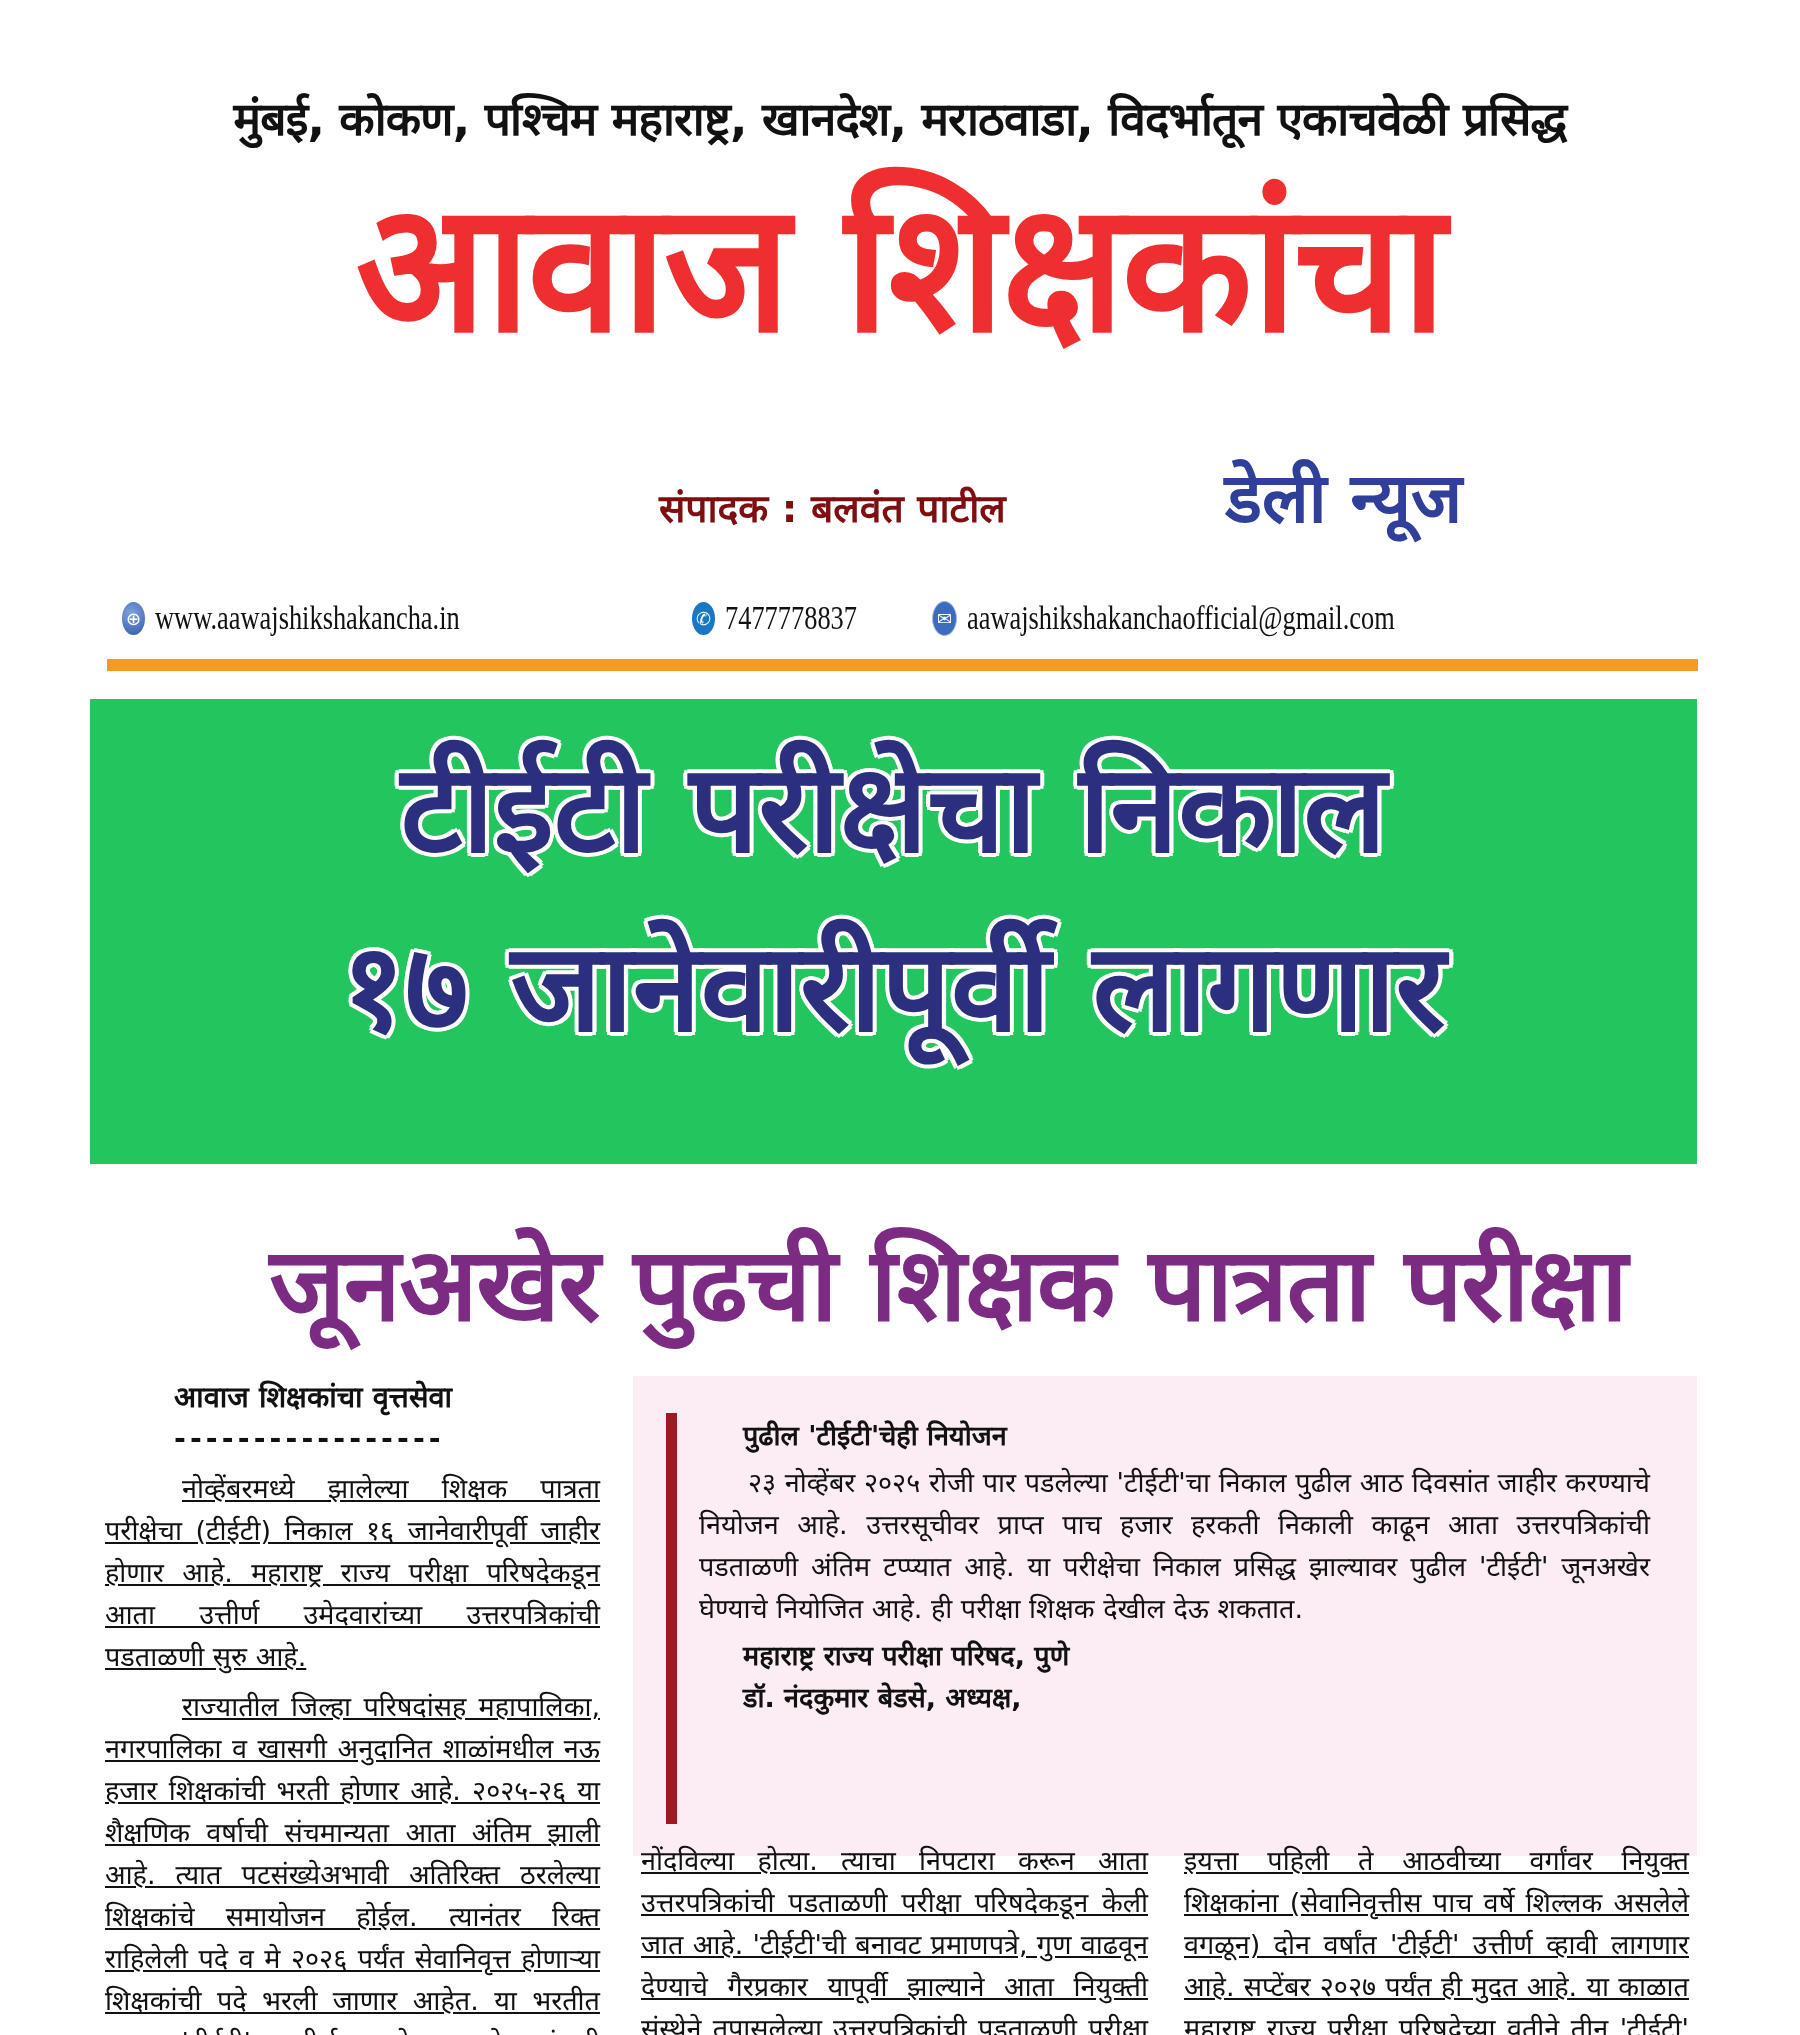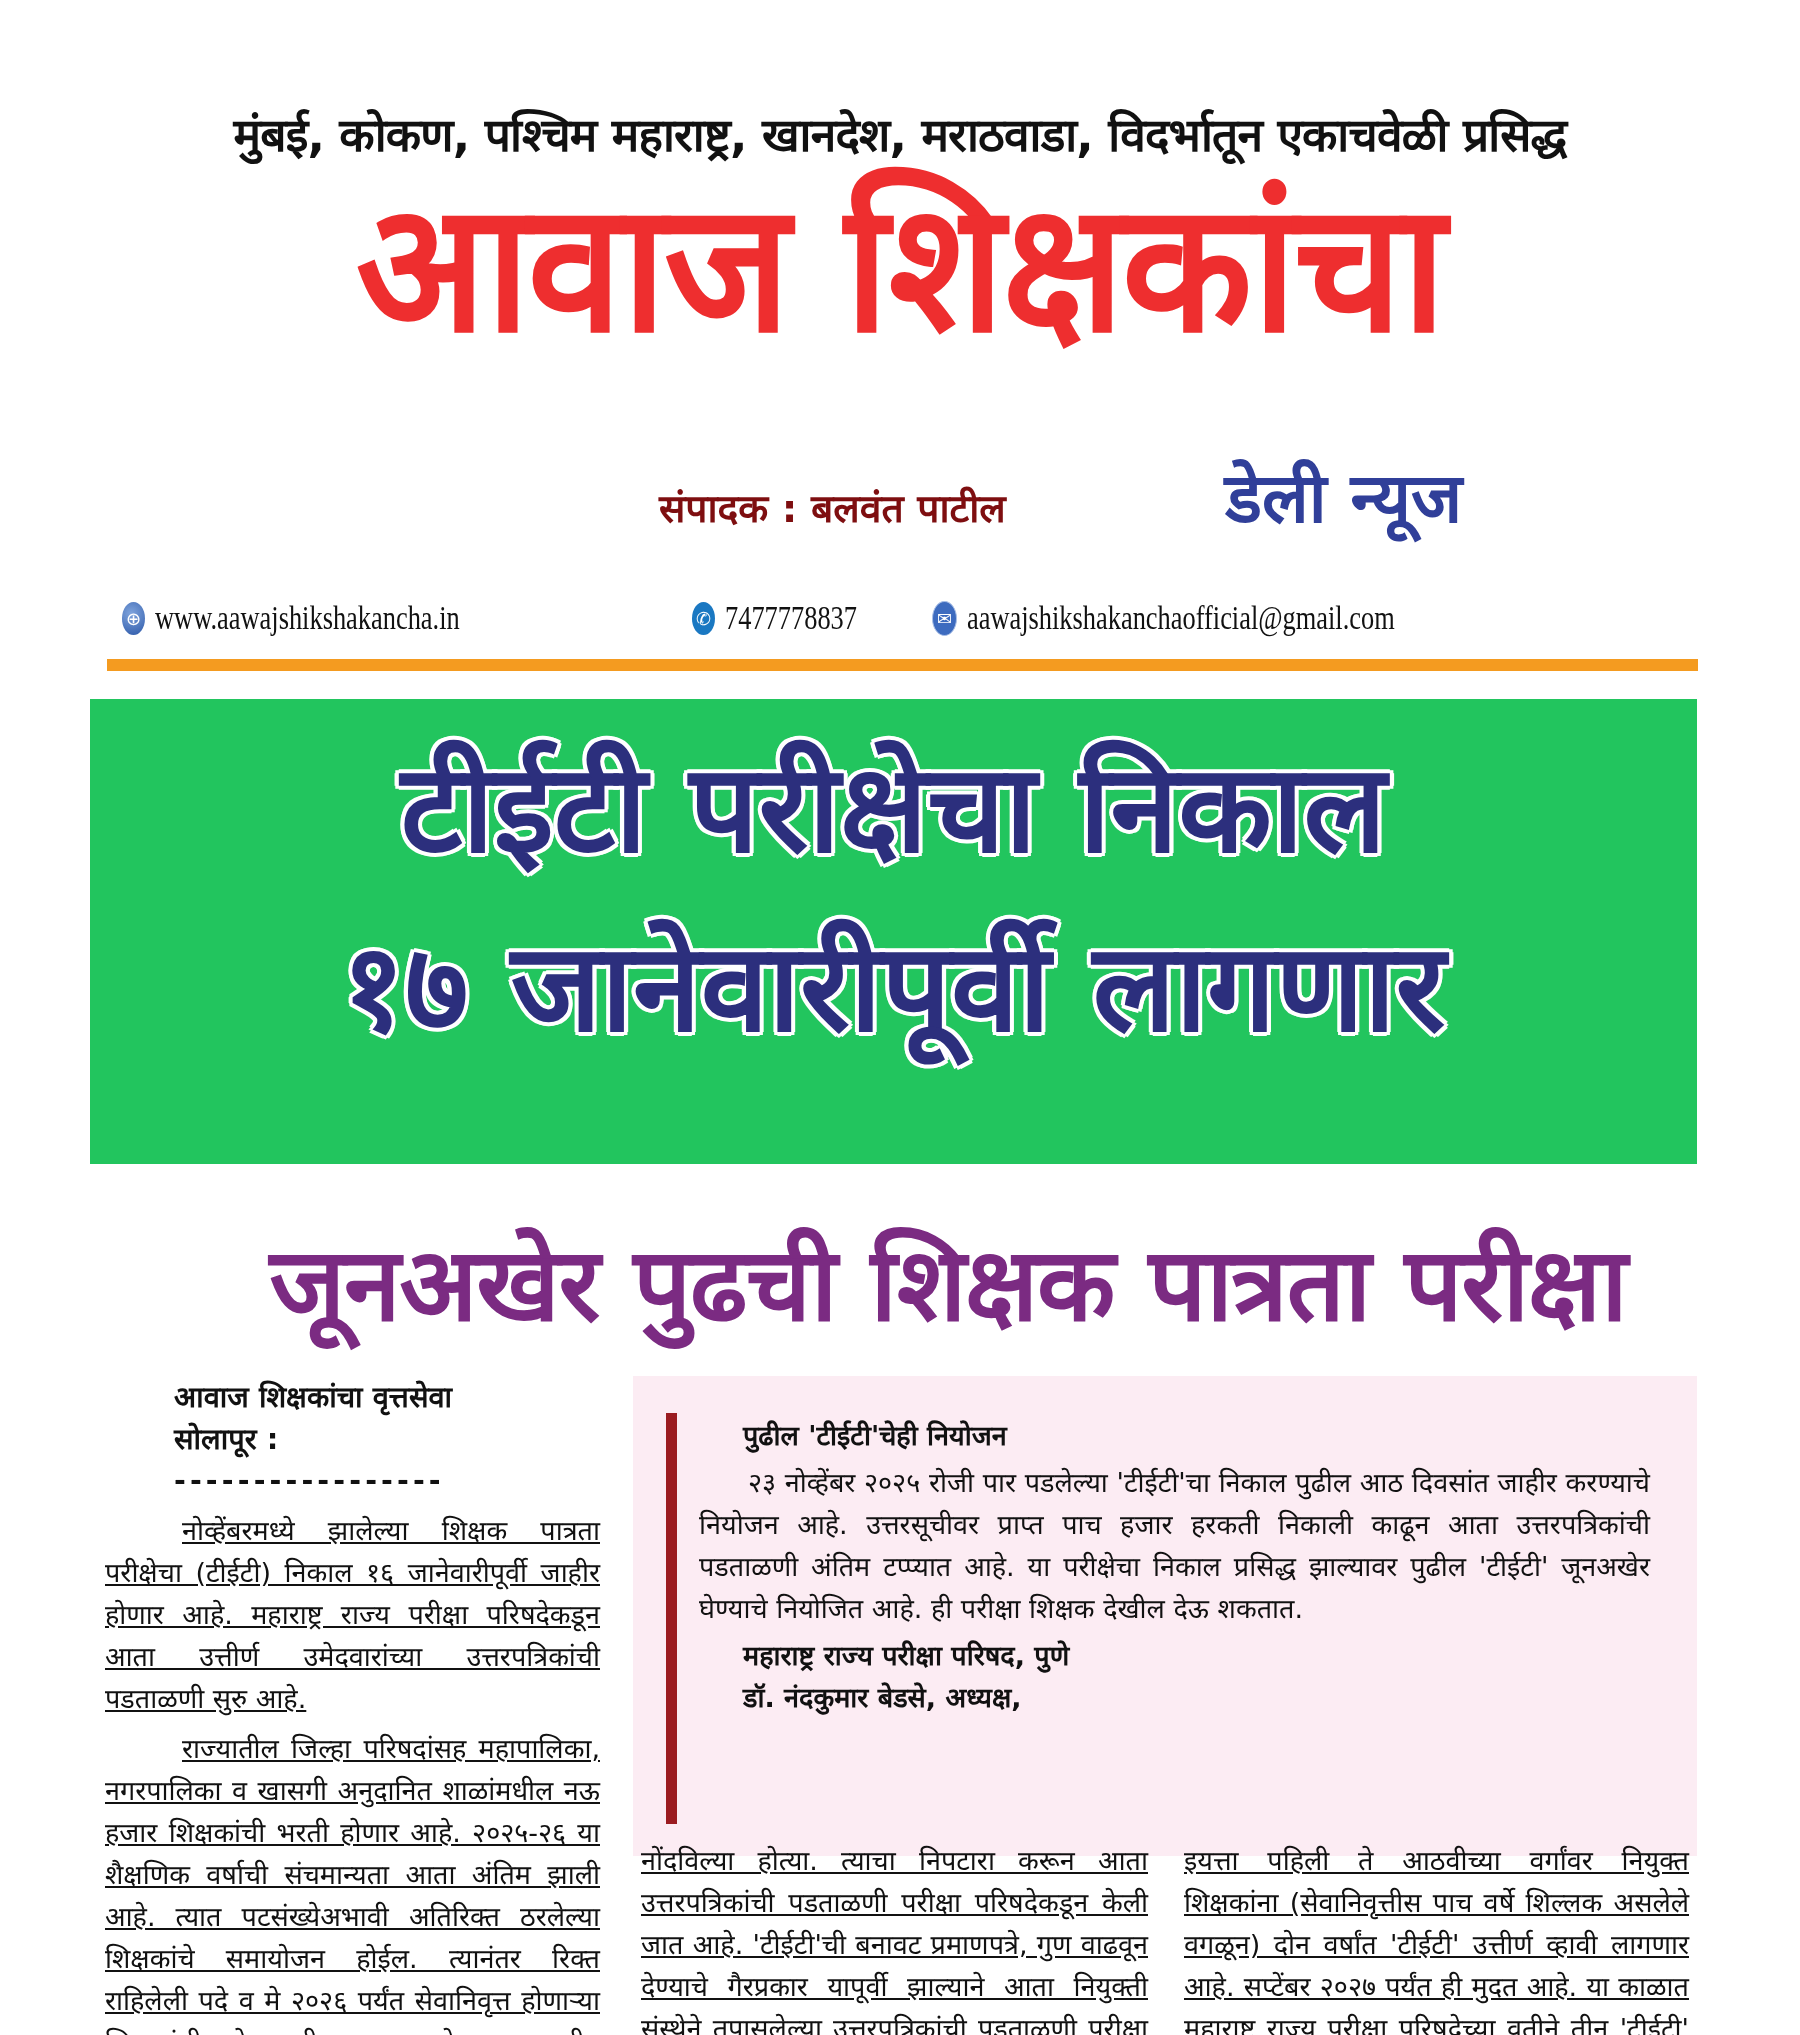--- a/index.html
+++ b/index.html
@@ -1,21 +1,21 @@
 <!DOCTYPE html>
 <html style="font-size:6.5px"><head>
 <meta charset="utf-8">
 <style>
   html, body { margin:0; padding:0; background:#ffffff; }
   body { width:1800px; height:2620px; position:relative; overflow:hidden;
          font-family:"DejaVu Sans", sans-serif; color:#000; }
   .abs { position:absolute; }
 
   
-  .tagline { left:0; width:1800px; top:102px; text-align:center;
+  .tagline { left:0; width:1800px; top:86px; text-align:center;
              font-family:"DejaVu Sans", sans-serif; font-weight:bold; font-size:46px;
              letter-spacing:-0.8px; color:#111; white-space:nowrap; }
   .masthead-title { left:0; width:1800px; top:179px; text-align:center;
              font-family:"DejaVu Sans", sans-serif; font-weight:bold; font-size:179px;
              line-height:1; color:#ee2e2f; letter-spacing:-2.4px; white-space:nowrap;
              transform:scaleX(0.95); }
   .editor-line { left:659px; top:480px; font-weight:bold; font-size:39px;
              color:#7e0e10; white-space:nowrap; }
   .daily-news { left:1225px; top:448px; font-weight:bold; font-size:69px;
              color:#303f99; white-space:nowrap; }
@@ -91,21 +91,20 @@
 
 <div class="abs banner">
   <div class="abs banner-line l1">टीईटी परीक्षेचा निकाल</div>
   <div class="abs banner-line l2">१७ जानेवारीपूर्वी लागणार</div>
 </div>
 
 <div class="abs subheadline">जूनअखेर पुढची शिक्षक पात्रता परीक्षा</div>
 
 <div class="abs col left-col">
   <div class="byline">आवाज शिक्षकांचा वृत्तसेवा</div>
-  <div class="byline">सोलापूर :</div>
   <div class="dashes">-----------------</div>
   <p>नोव्हेंबरमध्ये झालेल्या शिक्षक पात्रता परीक्षेचा (टीईटी) निकाल १६ जानेवारीपूर्वी जाहीर होणार आहे. महाराष्ट्र राज्य परीक्षा परिषदेकडून आता उत्तीर्ण उमेदवारांच्या उत्तरपत्रिकांची पडताळणी सुरु आहे.</p>
   <p>राज्यातील जिल्हा परिषदांसह महापालिका, नगरपालिका व खासगी अनुदानित शाळांमधील नऊ हजार शिक्षकांची भरती होणार आहे. २०२५-२६ या शैक्षणिक वर्षाची संचमान्यता आता अंतिम झाली आहे. त्यात पटसंख्येअभावी अतिरिक्त ठरलेल्या शिक्षकांचे समायोजन होईल. त्यानंतर रिक्त राहिलेली पदे व मे २०२६ पर्यंत सेवानिवृत्त होणाऱ्या शिक्षकांची पदे भरली जाणार आहेत. या भरतीत आता 'टीईटी' उत्तीर्ण झालेल्या उमेदवारांनाही सहभागी होता येणार आहे.</p>
 
 </div>
 
 <div class="abs box-wrap" style="height:167px;">
   <div class="box-bar" style="top:37px;height:0;"></div>
 </div>
 <div class="abs" style="left:633px;top:1376px;width:1064px;height:480px;background:#fcecf3;">

